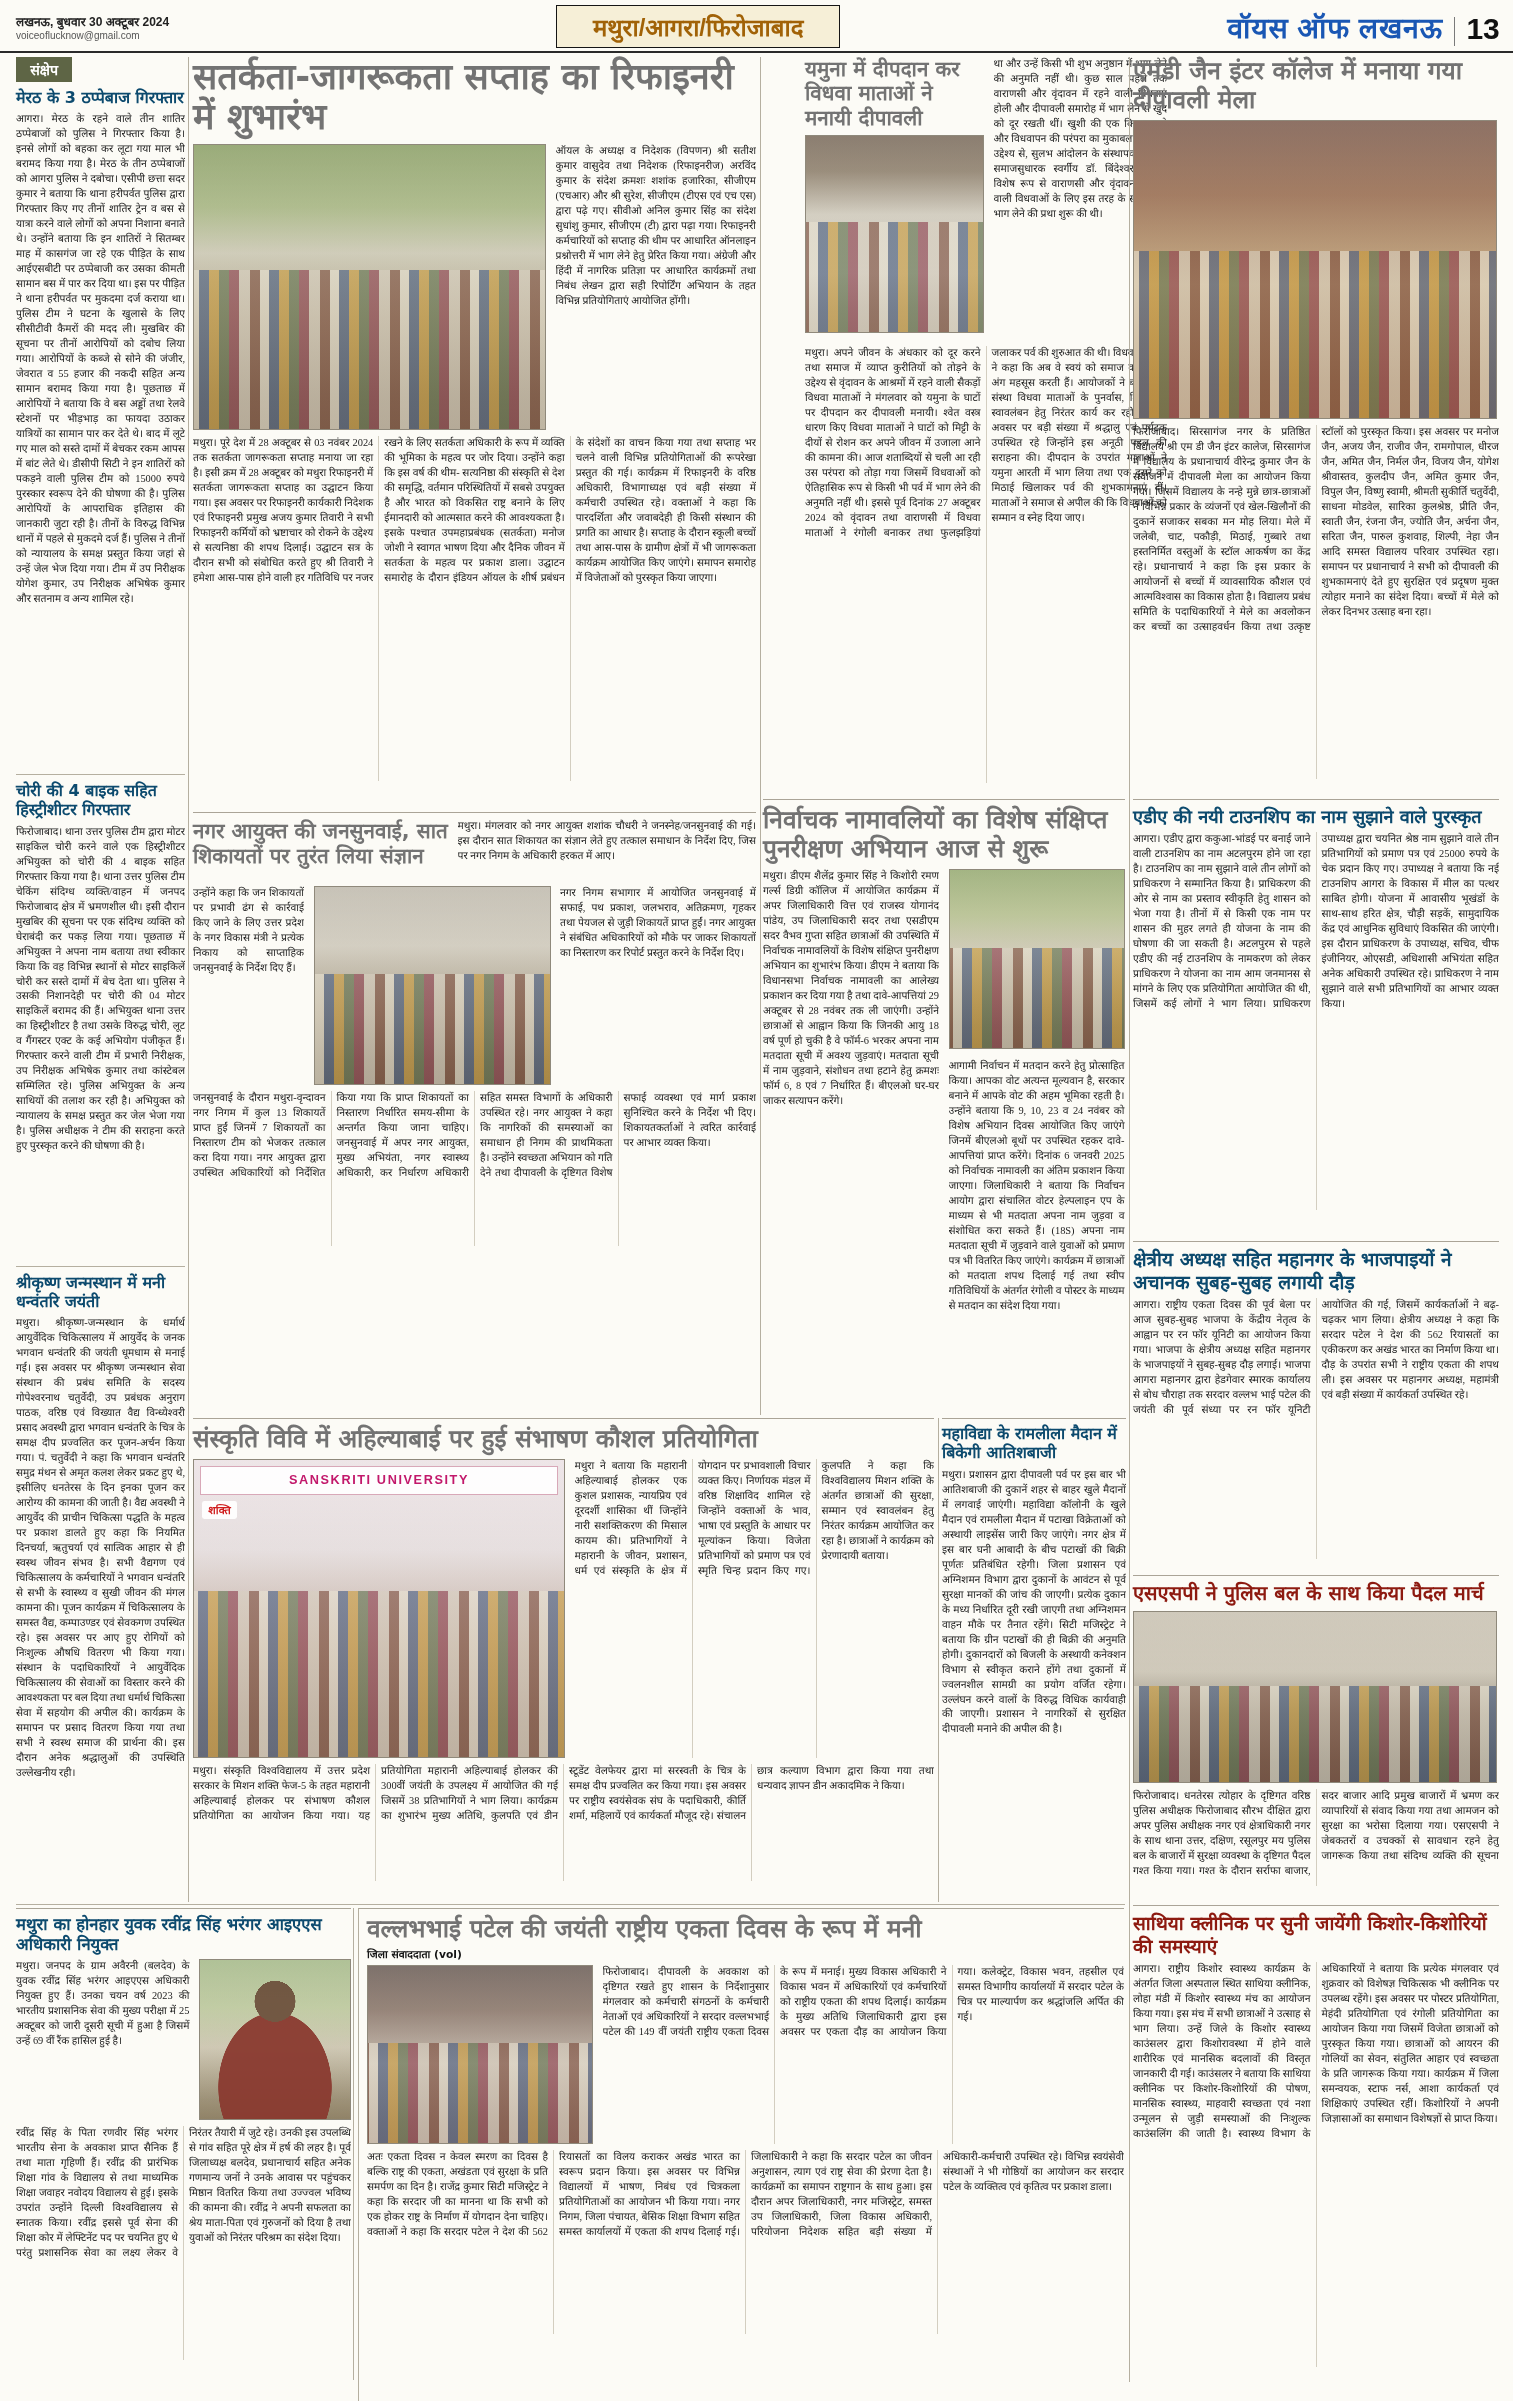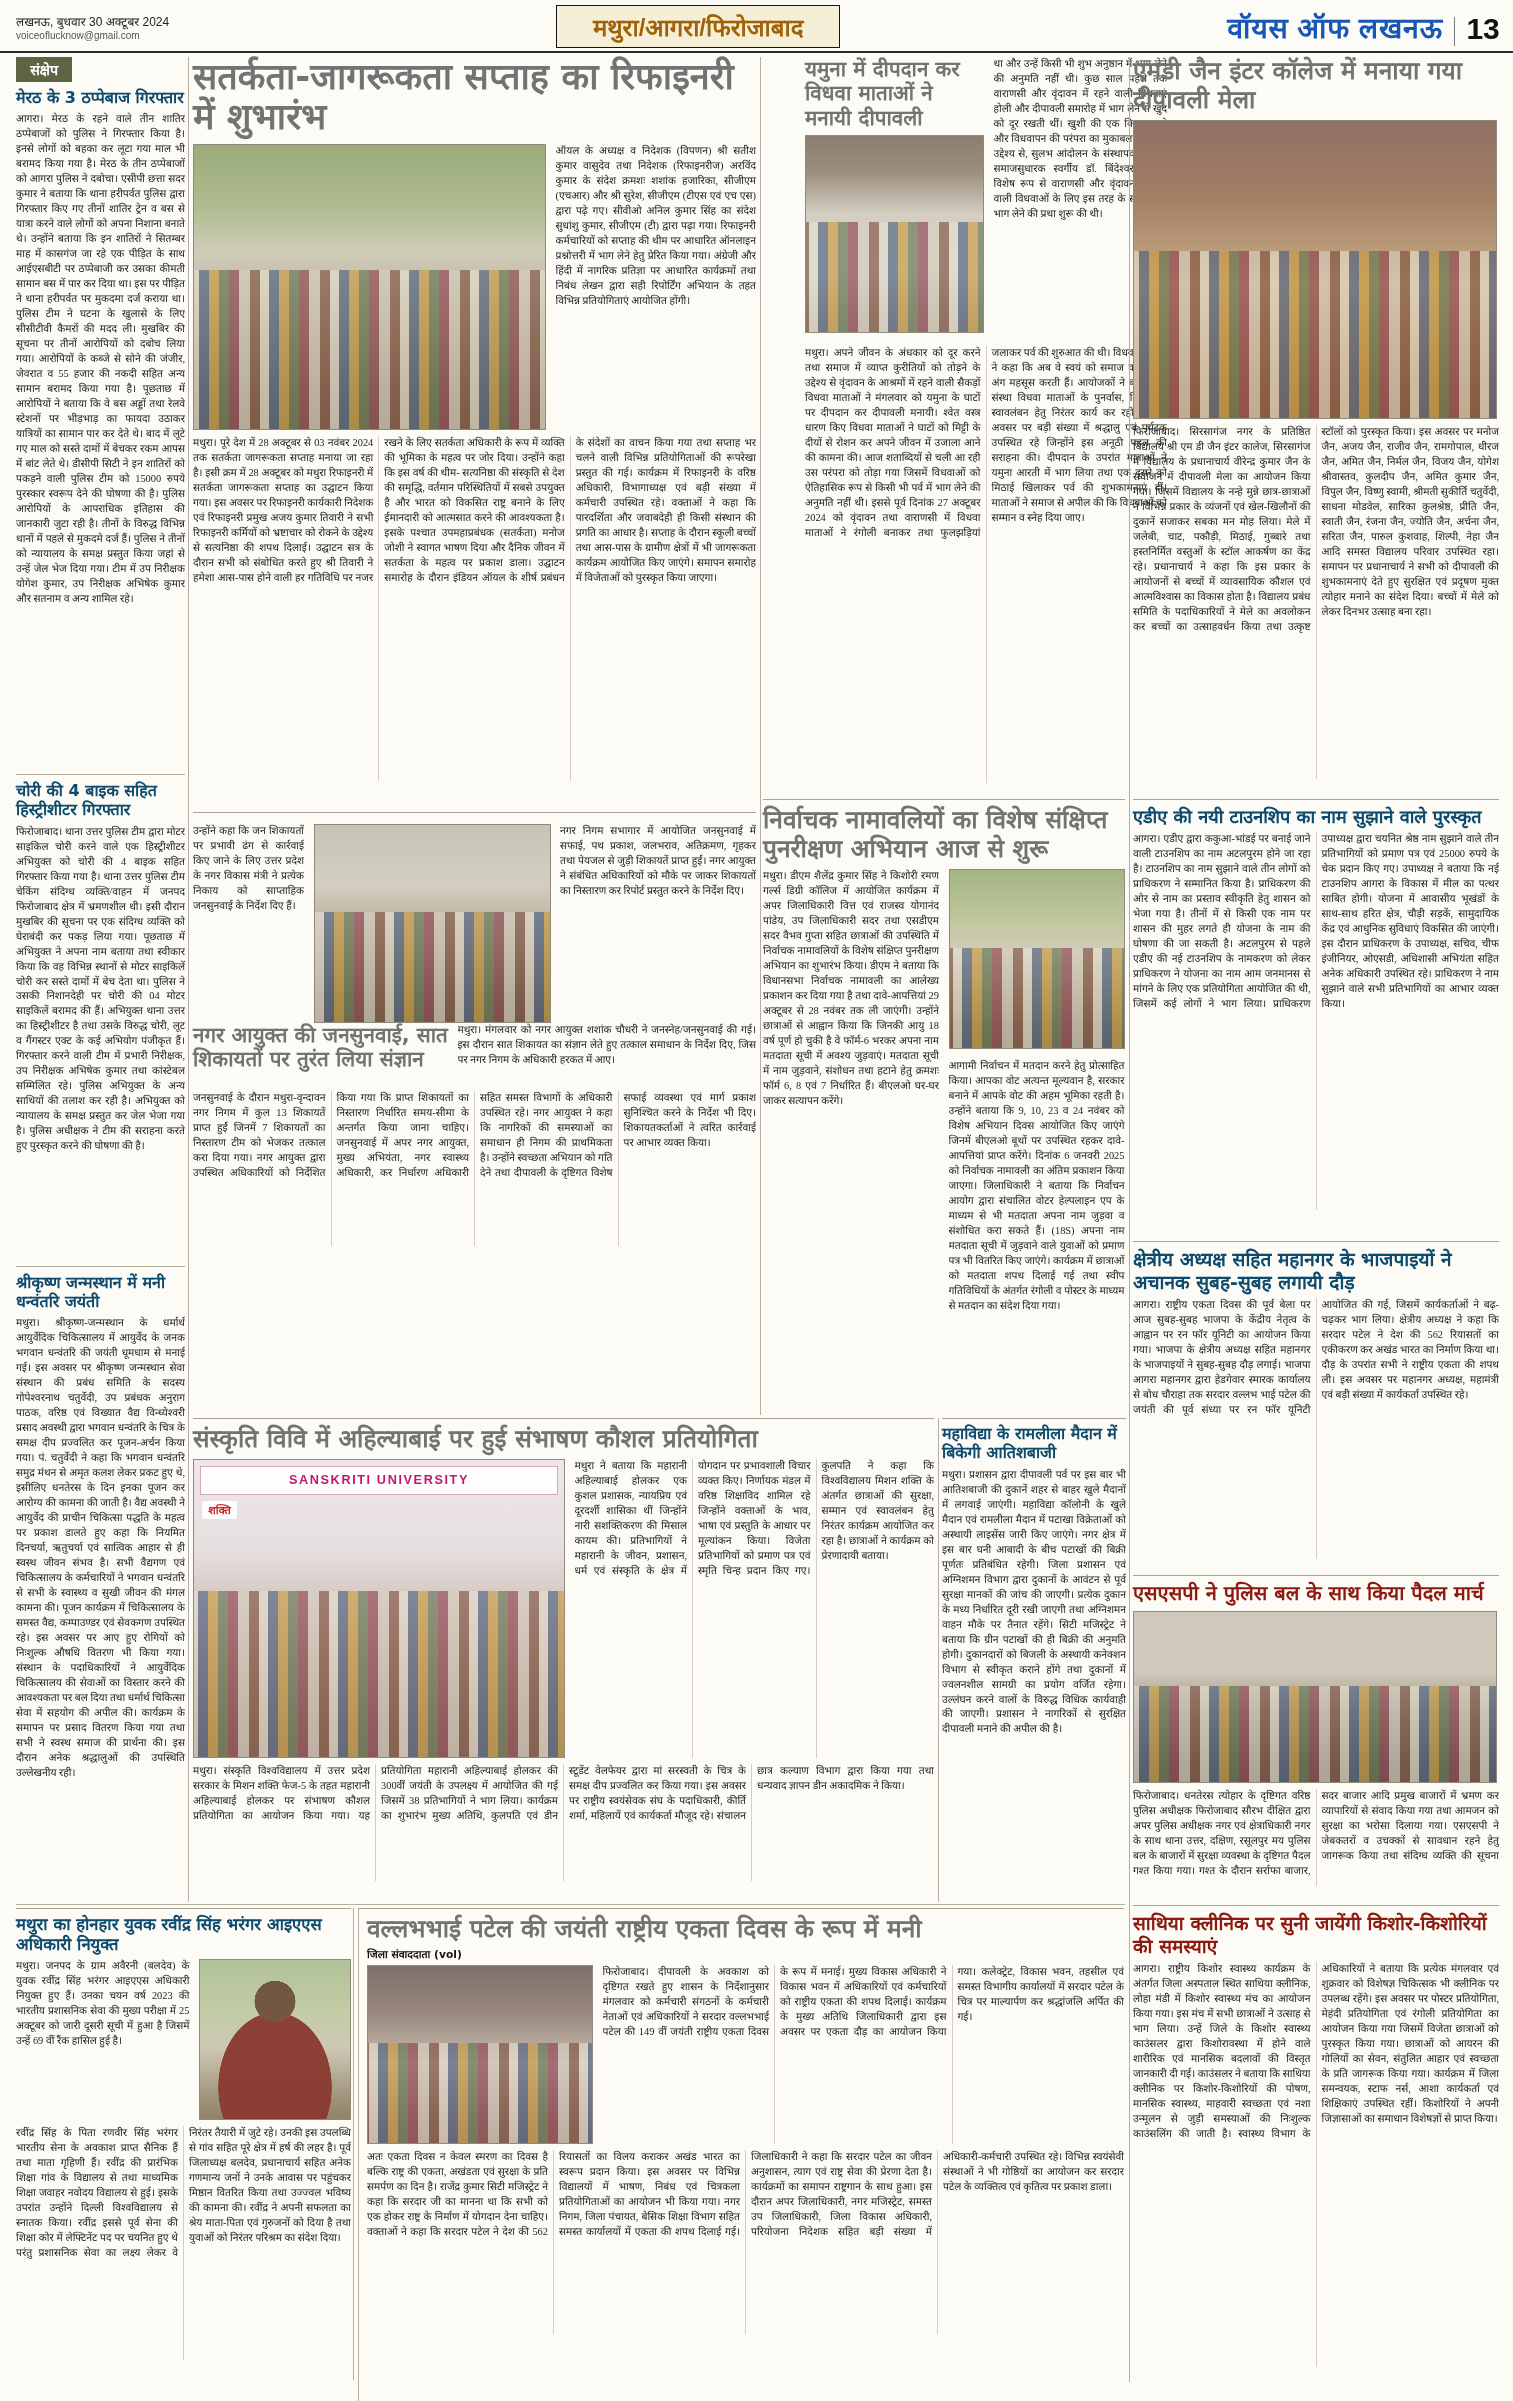--- a/index.html
+++ b/index.html
@@ -3,21 +3,21 @@
 <meta charset="utf-8">
 <style>
   *{box-sizing:border-box;margin:0;padding:0}
   html,body{background:#e8e6e0}
   .page{position:relative;width:1514px;height:2401px;background:#fcfbf6;margin:0 auto;
         font-family:"Liberation Serif","DejaVu Serif",serif;color:#141414;overflow:hidden}
   .abs{position:absolute}
   
   .hdr{position:absolute;left:16px;top:6.3px;right:14.2px;height:41px;display:flex;align-items:center;justify-content:space-between}
   .hdr-left{font-family:"Liberation Sans","DejaVu Sans",sans-serif}
-  .hdr-date{font-size:12px;font-weight:normal;color:#222}
+  .hdr-date{font-size:12px;font-weight:bold;color:#222}
   .hdr-mail{font-size:10px;color:#555}
   .hdr-region{border:1.6px solid #151515;background:#f6efd7;padding:4px 36px;font-size:24px;font-weight:800;
               font-family:"Liberation Sans","DejaVu Sans",sans-serif;color:#a16207}
   .hdr-right{display:flex;align-items:flex-end;gap:11px;font-family:"Liberation Sans","DejaVu Sans",sans-serif}
   .masthead{font-size:28.5px;font-weight:800;color:#1a57b4;letter-spacing:0.8px}
   .hdr-sep{width:1.6px;height:28.5px;background:#7a7a7a}
   .pageno{font-size:30px;font-weight:800;color:#111}
   .hdr-rule{position:absolute;left:0;top:51px;width:1514px;height:1.6px;background:#2a2a2a}
   
   .hl{font-family:"DejaVu Sans","Liberation Sans",sans-serif;color:#737373;font-weight:800;line-height:1.18}
@@ -129,28 +129,28 @@
     <div class="body cols2 mt8" style="height:437px">मथुरा। अपने जीवन के अंधकार को दूर करने तथा समाज में व्याप्त कुरीतियों को तोड़ने के उद्देश्य से वृंदावन के आश्रमों में रहने वाली सैकड़ों विधवा माताओं ने मंगलवार को यमुना के घाटों पर दीपदान कर दीपावली मनायी। श्वेत वस्त्र धारण किए विधवा माताओं ने घाटों को मिट्टी के दीयों से रोशन कर अपने जीवन में उजाला आने की कामना की। आज शताब्दियों से चली आ रही उस परंपरा को तोड़ा गया जिसमें विधवाओं को ऐतिहासिक रूप से किसी भी पर्व में भाग लेने की अनुमति नहीं थी। इससे पूर्व दिनांक 27 अक्टूबर 2024 को वृंदावन तथा वाराणसी में विधवा माताओं ने रंगोली बनाकर तथा फुलझड़ियां जलाकर पर्व की शुरुआत की थी। विधवा माताओं ने कहा कि अब वे स्वयं को समाज का अभिन्न अंग महसूस करती हैं। आयोजकों ने बताया कि संस्था विधवा माताओं के पुनर्वास, शिक्षा एवं स्वावलंबन हेतु निरंतर कार्य कर रही है। इस अवसर पर बड़ी संख्या में श्रद्धालु एवं पर्यटक उपस्थित रहे जिन्होंने इस अनूठी पहल की सराहना की। दीपदान के उपरांत माताओं ने यमुना आरती में भाग लिया तथा एक दूसरे को मिठाई खिलाकर पर्व की शुभकामनाएं दीं। माताओं ने समाज से अपील की कि विधवाओं को सम्मान व स्नेह दिया जाए।</div>
   </section>
 
   <section class="abs" style="left:1133px;top:57px;width:366px;height:736px">
     <h2 class="hl hl-l">एमडी जैन इंटर कॉलेज में मनाया गया दीपावली मेला</h2>
     <div class="photo ph-warm mt6" style="width:364px;height:299px"></div>
     <div class="body cols2 mt8" style="height:354px">फिरोजाबाद। सिरसागंज नगर के प्रतिष्ठित विद्यालय श्री एम डी जैन इंटर कालेज, सिरसागंज में विद्यालय के प्रधानाचार्य वीरेन्द्र कुमार जैन के संयोजन में दीपावली मेला का आयोजन किया गया। जिसमें विद्यालय के नन्हे मुन्ने छात्र-छात्राओं ने विभिन्न प्रकार के व्यंजनों एवं खेल-खिलौनों की दुकानें सजाकर सबका मन मोह लिया। मेले में जलेबी, चाट, पकौड़ी, मिठाई, गुब्बारे तथा हस्तनिर्मित वस्तुओं के स्टॉल आकर्षण का केंद्र रहे। प्रधानाचार्य ने कहा कि इस प्रकार के आयोजनों से बच्चों में व्यावसायिक कौशल एवं आत्मविश्वास का विकास होता है। विद्यालय प्रबंध समिति के पदाधिकारियों ने मेले का अवलोकन कर बच्चों का उत्साहवर्धन किया तथा उत्कृष्ट स्टॉलों को पुरस्कृत किया। इस अवसर पर मनोज जैन, अजय जैन, राजीव जैन, रामगोपाल, धीरज जैन, अमित जैन, निर्मल जैन, विजय जैन, योगेश श्रीवास्तव, कुलदीप जैन, अमित कुमार जैन, विपुल जैन, विष्णु स्वामी, श्रीमती सुकीर्ति चतुर्वेदी, साधना मोडवेल, सारिका कुलश्रेष्ठ, प्रीति जैन, स्वाती जैन, रंजना जैन, ज्योति जैन, अर्चना जैन, सरिता जैन, पारुल कुशवाह, शिल्पी, नेहा जैन आदि समस्त विद्यालय परिवार उपस्थित रहा। समापन पर प्रधानाचार्य ने सभी को दीपावली की शुभकामनाएं देते हुए सुरक्षित एवं प्रदूषण मुक्त त्योहार मनाने का संदेश दिया। बच्चों में मेले को लेकर दिनभर उत्साह बना रहा।</div>
   </section>
 
   <section class="abs bt" style="left:193px;top:812px;width:563px;height:487px">
+    <div class="row">
+      <h2 class="hl hl-m" style="width:255px">नगर आयुक्त की जनसुनवाई, सात शिकायतों पर तुरंत लिया संज्ञान</h2>
+      <div class="body flex1" style="height:62px">मथुरा। मंगलवार को नगर आयुक्त शशांक चौधरी ने जनस्नेह/जनसुनवाई की गई। इस दौरान सात शिकायत का संज्ञान लेते हुए तत्काल समाधान के निर्देश दिए, जिस पर नगर निगम के अधिकारी हरकत में आए।</div>
+    </div>
     <div class="row mt6">
       <div class="body" style="width:111px;height:199px">उन्होंने कहा कि जन शिकायतों पर प्रभावी ढंग से कार्रवाई किए जाने के लिए उत्तर प्रदेश के नगर विकास मंत्री ने प्रत्येक निकाय को साप्ताहिक जनसुनवाई के निर्देश दिए हैं।</div>
       <div class="photo ph-room" style="width:237px;height:199px"></div>
       <div class="body flex1" style="height:199px">नगर निगम सभागार में आयोजित जनसुनवाई में सफाई, पथ प्रकाश, जलभराव, अतिक्रमण, गृहकर तथा पेयजल से जुड़ी शिकायतें प्राप्त हुईं। नगर आयुक्त ने संबंधित अधिकारियों को मौके पर जाकर शिकायतों का निस्तारण कर रिपोर्ट प्रस्तुत करने के निर्देश दिए।</div>
-    </div>
-    <div class="row">
-      <h2 class="hl hl-m" style="width:255px">नगर आयुक्त की जनसुनवाई, सात शिकायतों पर तुरंत लिया संज्ञान</h2>
-      <div class="body flex1" style="height:62px">मथुरा। मंगलवार को नगर आयुक्त शशांक चौधरी ने जनस्नेह/जनसुनवाई की गई। इस दौरान सात शिकायत का संज्ञान लेते हुए तत्काल समाधान के निर्देश दिए, जिस पर नगर निगम के अधिकारी हरकत में आए।</div>
     </div>
     <div class="body cols4 mt8" style="height:155px">जनसुनवाई के दौरान मथुरा-वृन्दावन नगर निगम में कुल 13 शिकायतें प्राप्त हुईं जिनमें 7 शिकायतों का निस्तारण टीम को भेजकर तत्काल करा दिया गया। नगर आयुक्त द्वारा उपस्थित अधिकारियों को निर्देशित किया गया कि प्राप्त शिकायतों का निस्तारण निर्धारित समय-सीमा के अन्तर्गत किया जाना चाहिए। जनसुनवाई में अपर नगर आयुक्त, मुख्य अभियंता, नगर स्वास्थ्य अधिकारी, कर निर्धारण अधिकारी सहित समस्त विभागों के अधिकारी उपस्थित रहे। नगर आयुक्त ने कहा कि नागरिकों की समस्याओं का समाधान ही निगम की प्राथमिकता है। उन्होंने स्वच्छता अभियान को गति देने तथा दीपावली के दृष्टिगत विशेष सफाई व्यवस्था एवं मार्ग प्रकाश सुनिश्चित करने के निर्देश भी दिए। शिकायतकर्ताओं ने त्वरित कार्रवाई पर आभार व्यक्त किया।</div>
   </section>
 
   <section class="abs bt" style="left:763px;top:799px;width:362px;height:616px">
     <h2 class="hl hl-l">निर्वाचक नामावलियों का विशेष संक्षिप्त पुनरीक्षण अभियान आज से शुरू</h2>
     <div class="row mt6" style="height:529px">
       <div class="body" style="width:176px">मथुरा। डीएम शैलेंद्र कुमार सिंह ने किशोरी रमण गर्ल्स डिग्री कॉलिज में आयोजित कार्यक्रम में अपर जिलाधिकारी वित्त एवं राजस्व योगानंद पांडेय, उप जिलाधिकारी सदर तथा एसडीएम सदर वैभव गुप्ता सहित छात्राओं की उपस्थिति में निर्वाचक नामावलियों के विशेष संक्षिप्त पुनरीक्षण अभियान का शुभारंभ किया। डीएम ने बताया कि विधानसभा निर्वाचक नामावली का आलेख्य प्रकाशन कर दिया गया है तथा दावे-आपत्तियां 29 अक्टूबर से 28 नवंबर तक ली जाएंगी। उन्होंने छात्राओं से आह्वान किया कि जिनकी आयु 18 वर्ष पूर्ण हो चुकी है वे फॉर्म-6 भरकर अपना नाम मतदाता सूची में अवश्य जुड़वाएं। मतदाता सूची में नाम जुड़वाने, संशोधन तथा हटाने हेतु क्रमशः फॉर्म 6, 8 एवं 7 निर्धारित हैं। बीएलओ घर-घर जाकर सत्यापन करेंगे।</div>
       <div style="width:176px;display:flex;flex-direction:column;gap:10px">
         <div class="photo ph-green2" style="height:180px"></div>

